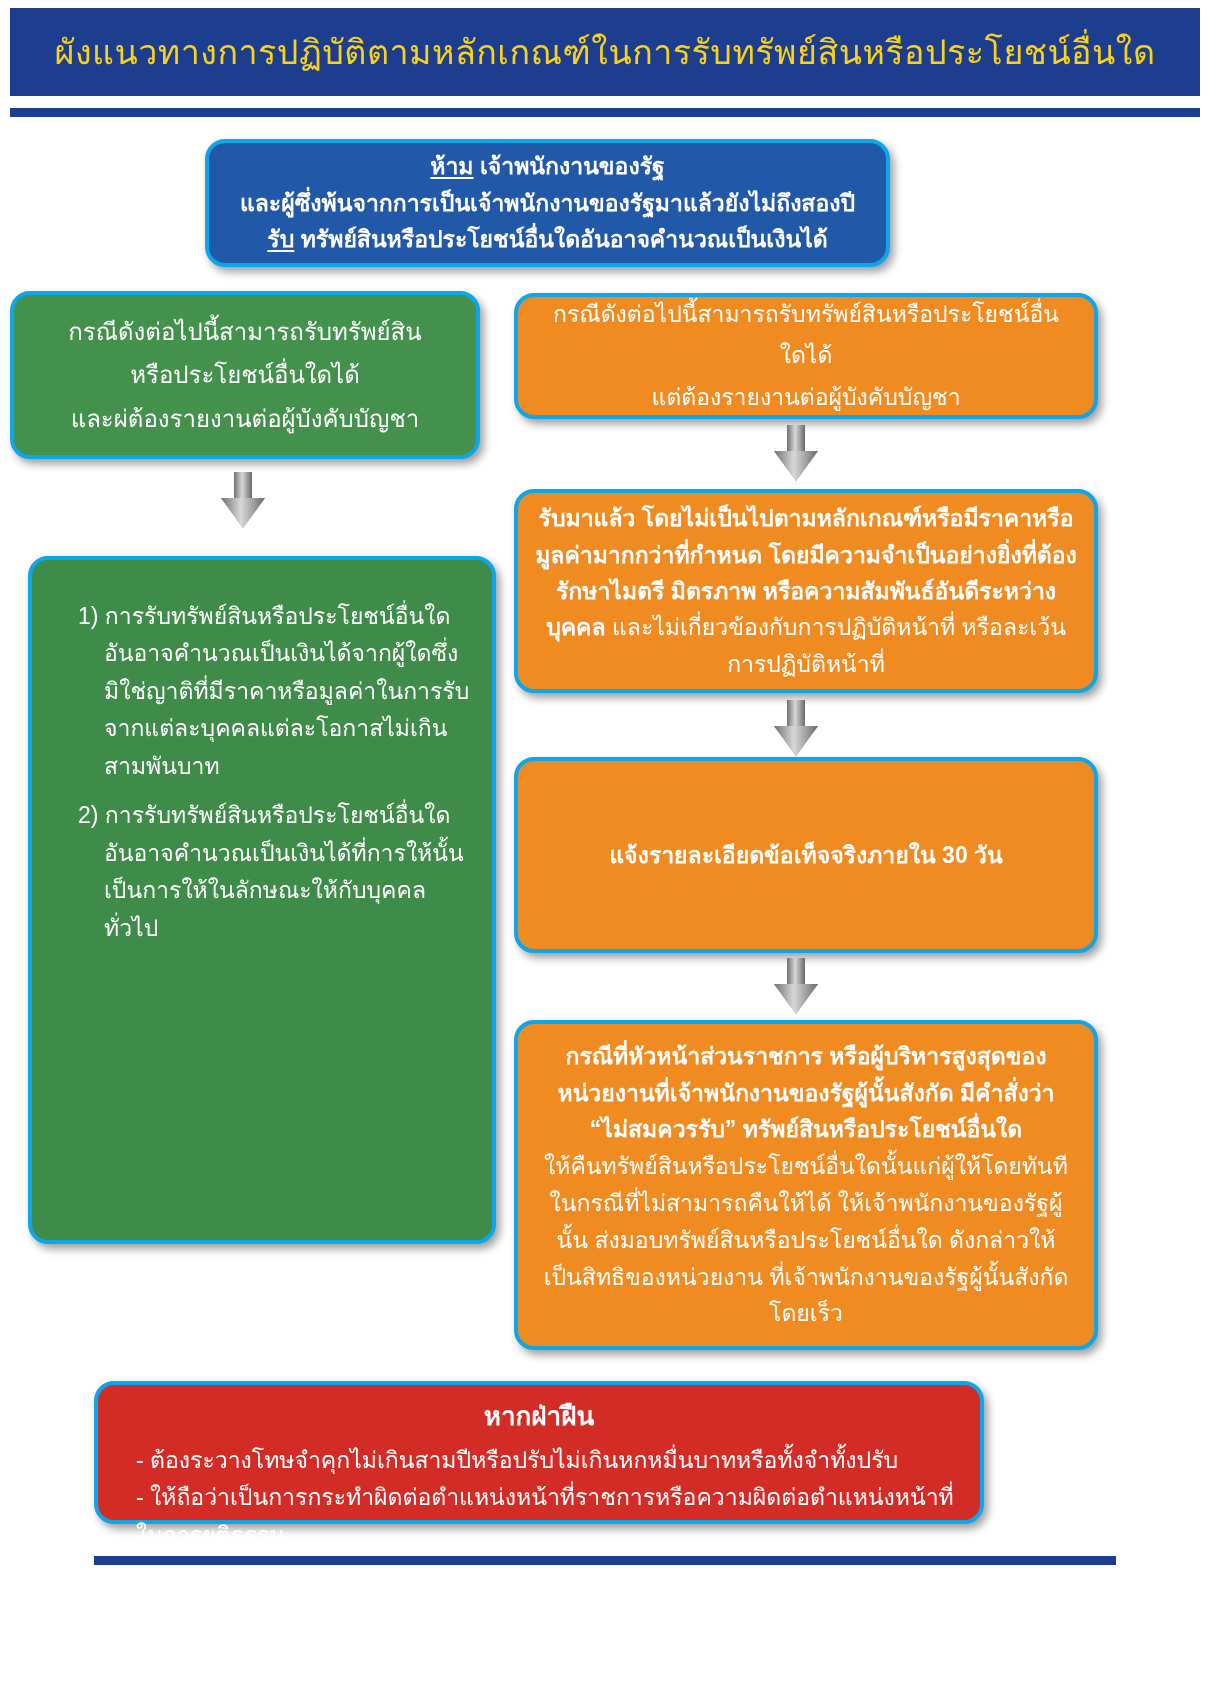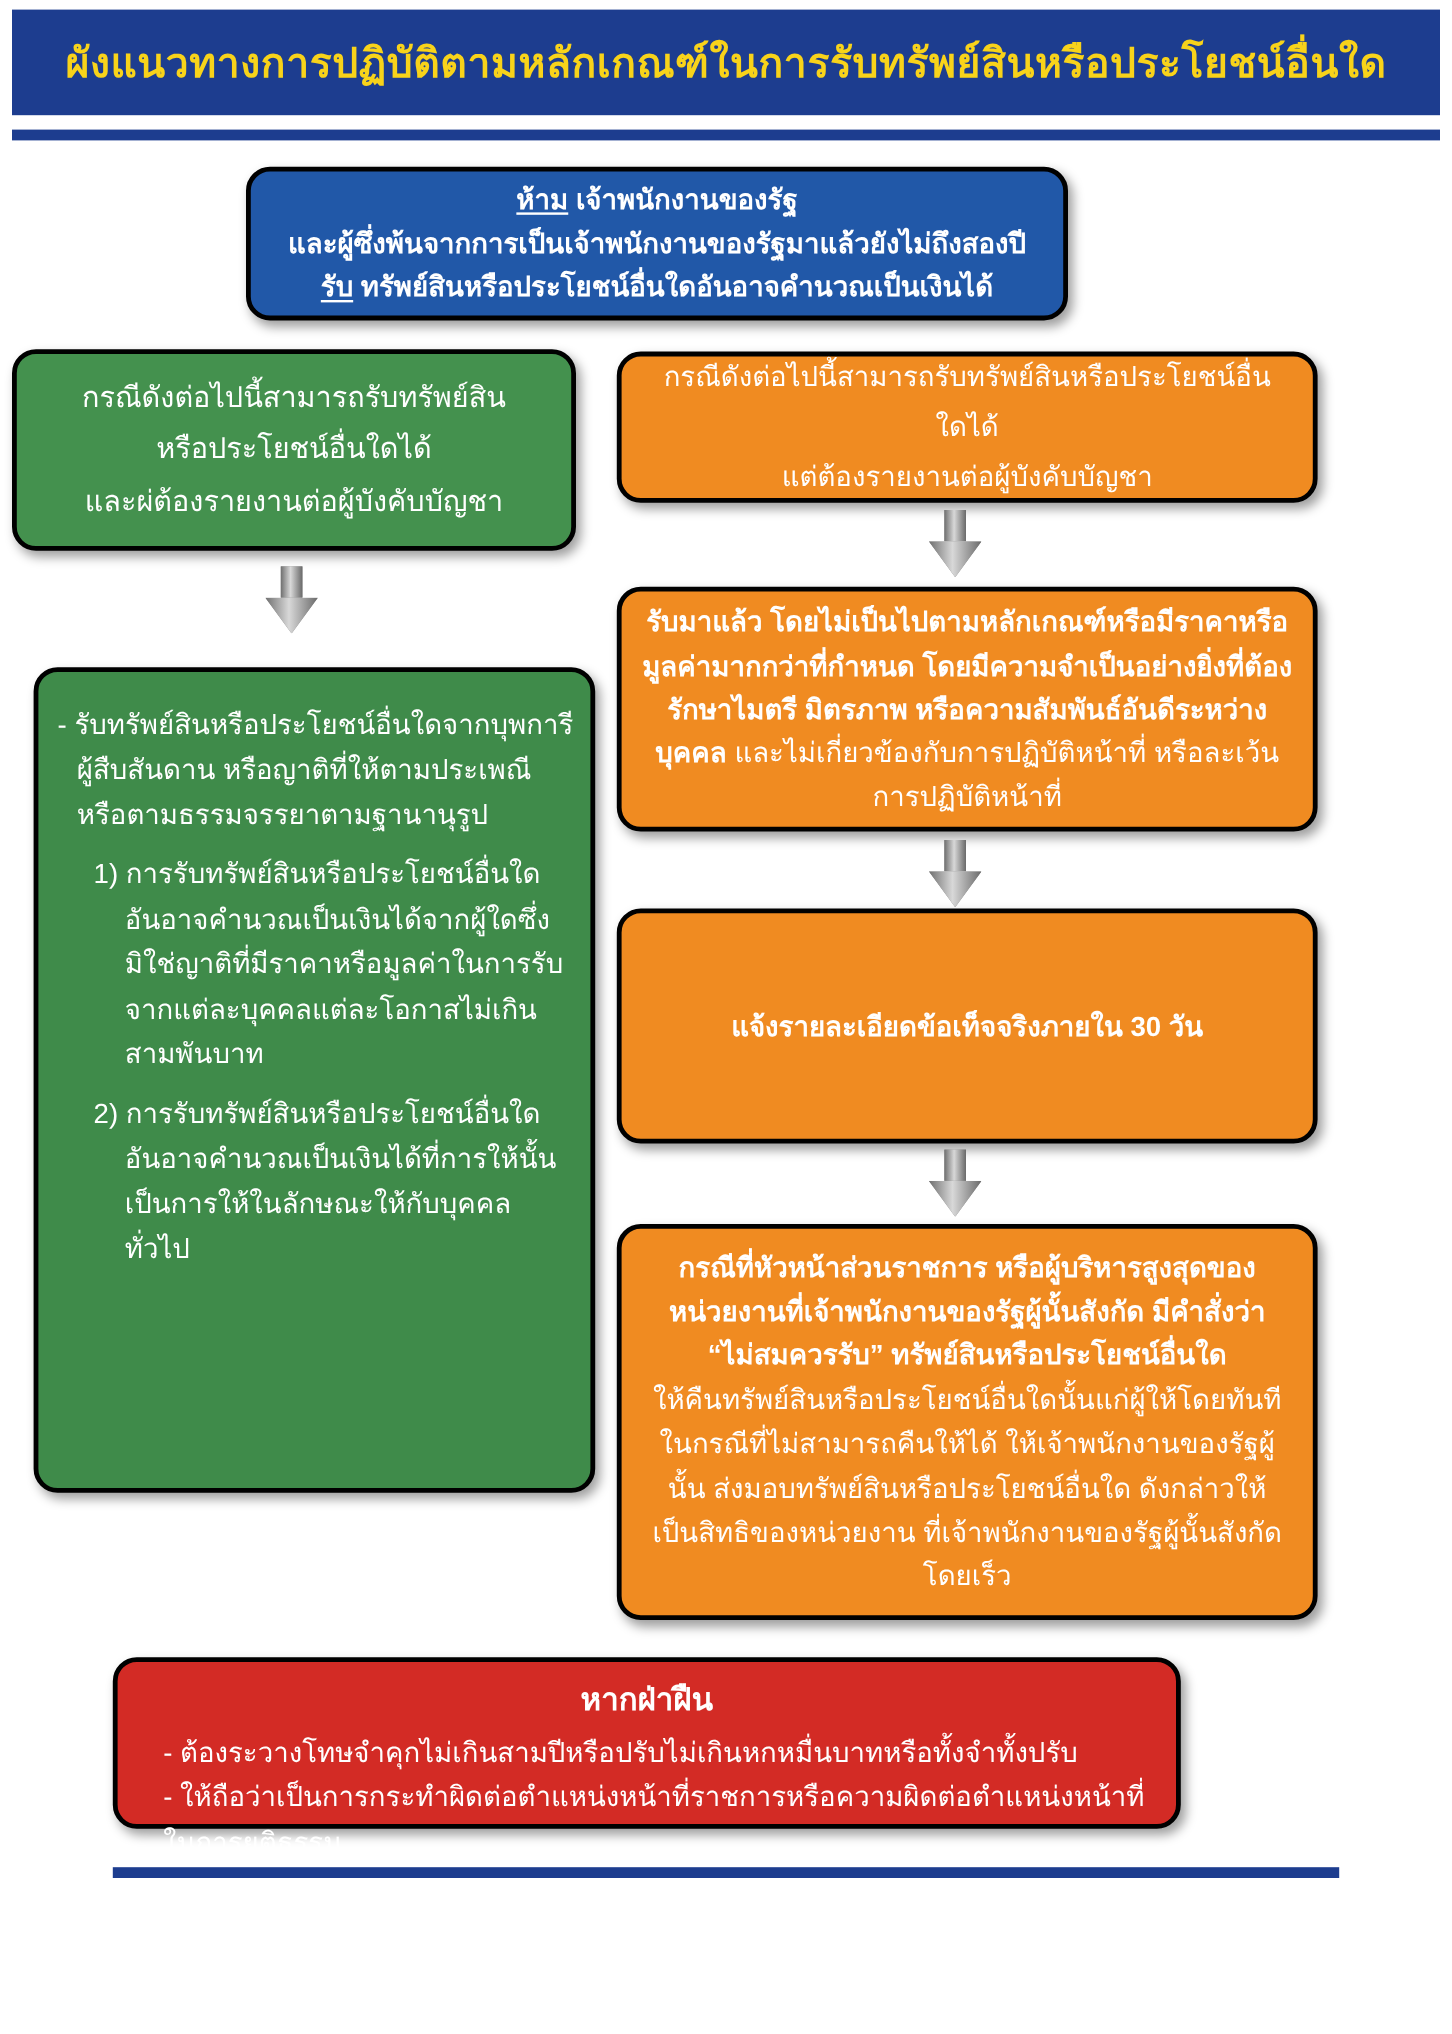--- a/index.html
+++ b/index.html
@@ -5,28 +5,28 @@
   * { margin:0; padding:0; box-sizing:border-box; }
   html,body { background:#ffffff; }
   body { font-family:"Liberation Sans","DejaVu Sans",sans-serif; }
   .canvas { position:relative; width:1210px; height:1695px; background:#fff; overflow:hidden; }
 
   .header-bar {
     position:absolute; left:10px; top:8px; width:1190px; height:88px;
     background:var(--header_bg,#1d3d8f);
     display:flex; align-items:center; justify-content:center;
   }
-  .header-title { color:var(--title_text,#f8d31a); font-size:34px; font-weight:bold; letter-spacing:.5px; }
+  .header-title { color:var(--title_text,#f8d31a); font-size:34px; font-weight:normal; letter-spacing:.5px; }
 
   .rule { position:absolute; background:var(--header_bg,#1d3d8f); }
   .rule-top { left:10px; top:108px; width:1190px; height:9px; }
   .rule-bottom { left:94px; top:1556px; width:1022px; height:9px; }
 
   .box {
-    position:absolute; border:4px solid #000000; border-radius:20px;
+    position:absolute; border:4px solid #0ea5e9; border-radius:20px;
     box-shadow:4px 5px 9px rgba(0,0,0,.38); color:#ffffff;
   }
 
   .box-blue {
     left:205px; top:139px; width:685px; height:128px;
     background:var(--blue_box,#2158a8);
     display:flex; flex-direction:column; justify-content:center;
     text-align:center; font-weight:bold; font-size:23px; line-height:1.6; padding:6px 24px;
   }
   .u { text-decoration:underline; text-underline-offset:3px; }
@@ -130,21 +130,20 @@
   <div class="arrow arrow-1">
     <div class="arrow-stem"></div>
     <div class="arrow-head"></div>
   </div>
   <div class="arrow arrow-2">
     <div class="arrow-stem"></div>
     <div class="arrow-head"></div>
   </div>
 
   <div class="box box-green-main">
-    <div class="g-item">- รับทรัพย์สินหรือประโยชน์อื่นใดจากบุพการี ผู้สืบสันดาน หรือญาติที่ให้ตามประเพณี หรือตามธรรมจรรยาตามฐานานุรูป</div>
     <div class="g-sub">1) การรับทรัพย์สินหรือประโยชน์อื่นใดอันอาจคำนวณเป็นเงินได้จากผู้ใดซึ่งมิใช่ญาติที่มีราคาหรือมูลค่าในการรับจากแต่ละบุคคลแต่ละโอกาสไม่เกินสามพันบาท</div>
     <div class="g-sub">2) การรับทรัพย์สินหรือประโยชน์อื่นใดอันอาจคำนวณเป็นเงินได้ที่การให้นั้นเป็นการให้ในลักษณะให้กับบุคคลทั่วไป</div>
   </div>
 
   <div class="box box-orange2">
     <div><span class="b">รับมาแล้ว โดยไม่เป็นไปตามหลักเกณฑ์หรือมีราคาหรือมูลค่ามากกว่าที่กำหนด โดยมีความจำเป็นอย่างยิ่งที่ต้องรักษาไมตรี มิตรภาพ หรือความสัมพันธ์อันดีระหว่างบุคคล</span><span> และไม่เกี่ยวข้องกับการปฏิบัติหน้าที่ หรือละเว้นการปฏิบัติหน้าที่</span></div>
   </div>
 
   <div class="arrow arrow-3">
     <div class="arrow-stem"></div>

